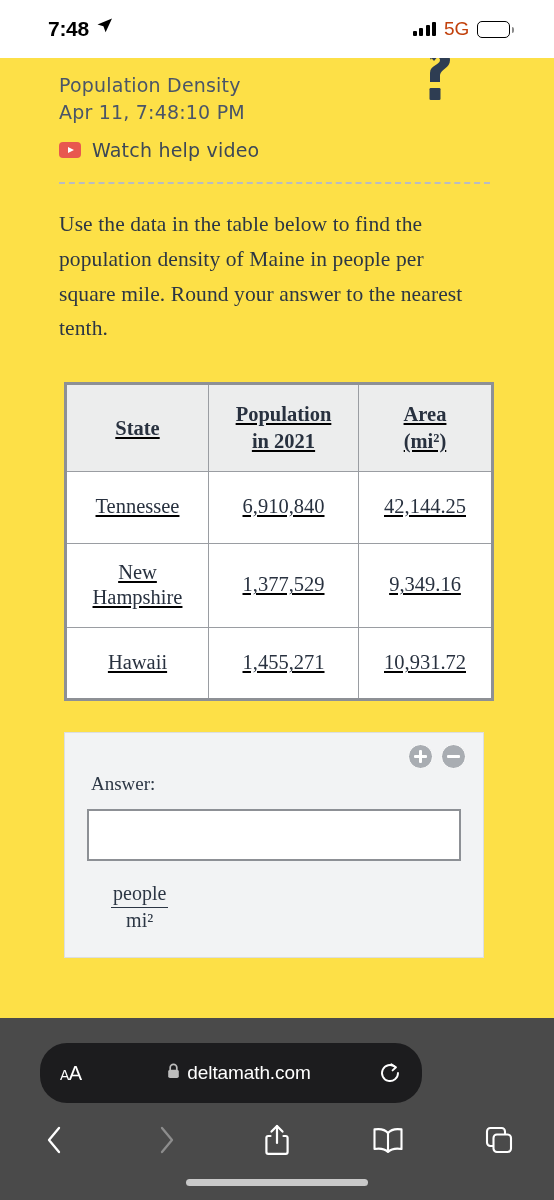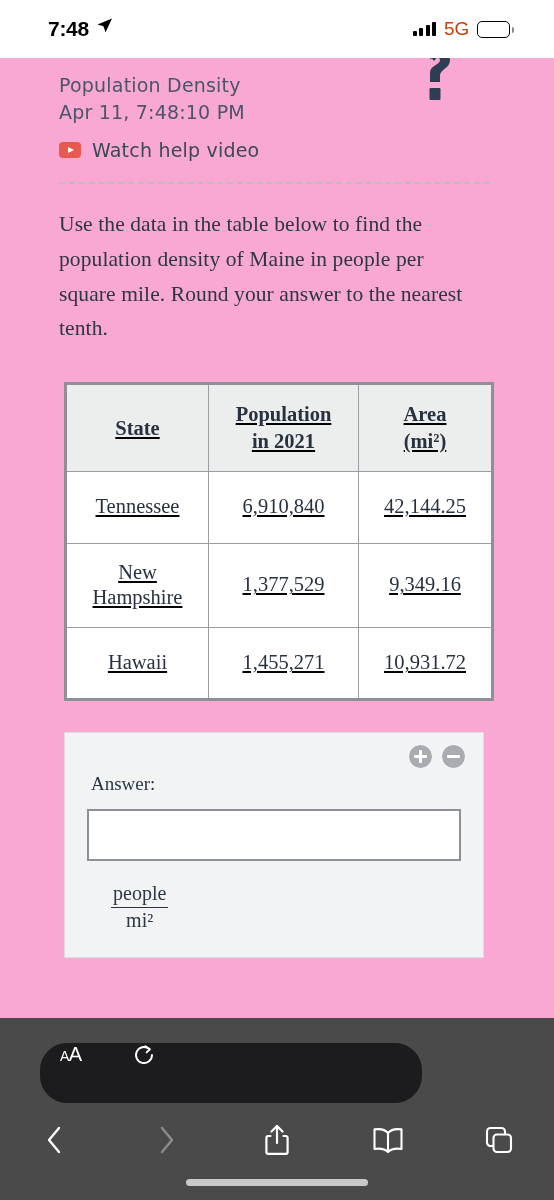--- a/index.html
+++ b/index.html
@@ -113,21 +113,21 @@
     background: linear-gradient(to right, #ffffff 0%, #fbfbfb 18%, #e9e9e9 45%, #f5f5f5 75%, #ffffff 100%);
     z-index: 2;
   }
 
   
   .webview {
     position: absolute;
     top: 58px; left: 0;
     width: 554px;
     height: 960px;
-    background: #f9a8d4;
+    background: #fde047;
     overflow: hidden;
     z-index: 3;
   }
 
   .content {
     position: absolute;
     left: 26px;
     top: 0;
     width: 482px;
     padding: 0;
@@ -327,21 +327,21 @@
   }
   .url-pill {
     position: absolute;
     left: 40px;
     top: 25px;
     width: 382px;
     height: 60px;
     background: #1c1c1e;
     border-radius: 27px;
     display: flex;
-    align-items: flex-start;
+    align-items: center;
     padding: 0 20px;
   }
   .aa-btn {
     font-family: "Liberation Sans", sans-serif;
     color: #ffffff;
     letter-spacing: -0.5px;
     flex: 0 0 auto;
     width: 56px;
   }
   .aa-btn .small { font-size: 14px; }
@@ -515,20 +515,29 @@
 
     </div>
   </div>
 
   <div class="safari-bar">
 
     <div class="url-pill">
       <span class="aa-btn">
         <span class="small">A</span><span class="big">A</span>
       </span>
+      <span class="url-mid">
+        <span>
+          <svg width="13" height="16" viewBox="0 0 13 16">
+            <path d="M3.2 7 V4.6 a3.3 3.3 0 0 1 6.6 0 V7" fill="none" stroke="#bdbdbd" stroke-width="1.7"></path>
+            <rect x="1.2" y="6.8" width="10.6" height="8.2" rx="1.8" fill="#bdbdbd"></rect>
+          </svg>
+        </span>
+        <span class="url-text">deltamath.com</span>
+      </span>
       <span class="reload-btn">
         <svg width="24" height="24" viewBox="0 0 24 24">
           <path d="M20 12 a8 8 0 1 1 -3.1 -6.3" fill="none" stroke="#ffffff" stroke-width="1.9" stroke-linecap="round"></path>
           <path d="M13.3 3.2 L18 6.2 L14.6 9.4" fill="none" stroke="#ffffff" stroke-width="1.9" stroke-linecap="round" stroke-linejoin="round"></path>
         </svg>
       </span>
     </div>
 
     <div class="tool-row">
       <span class="tool-btn">

